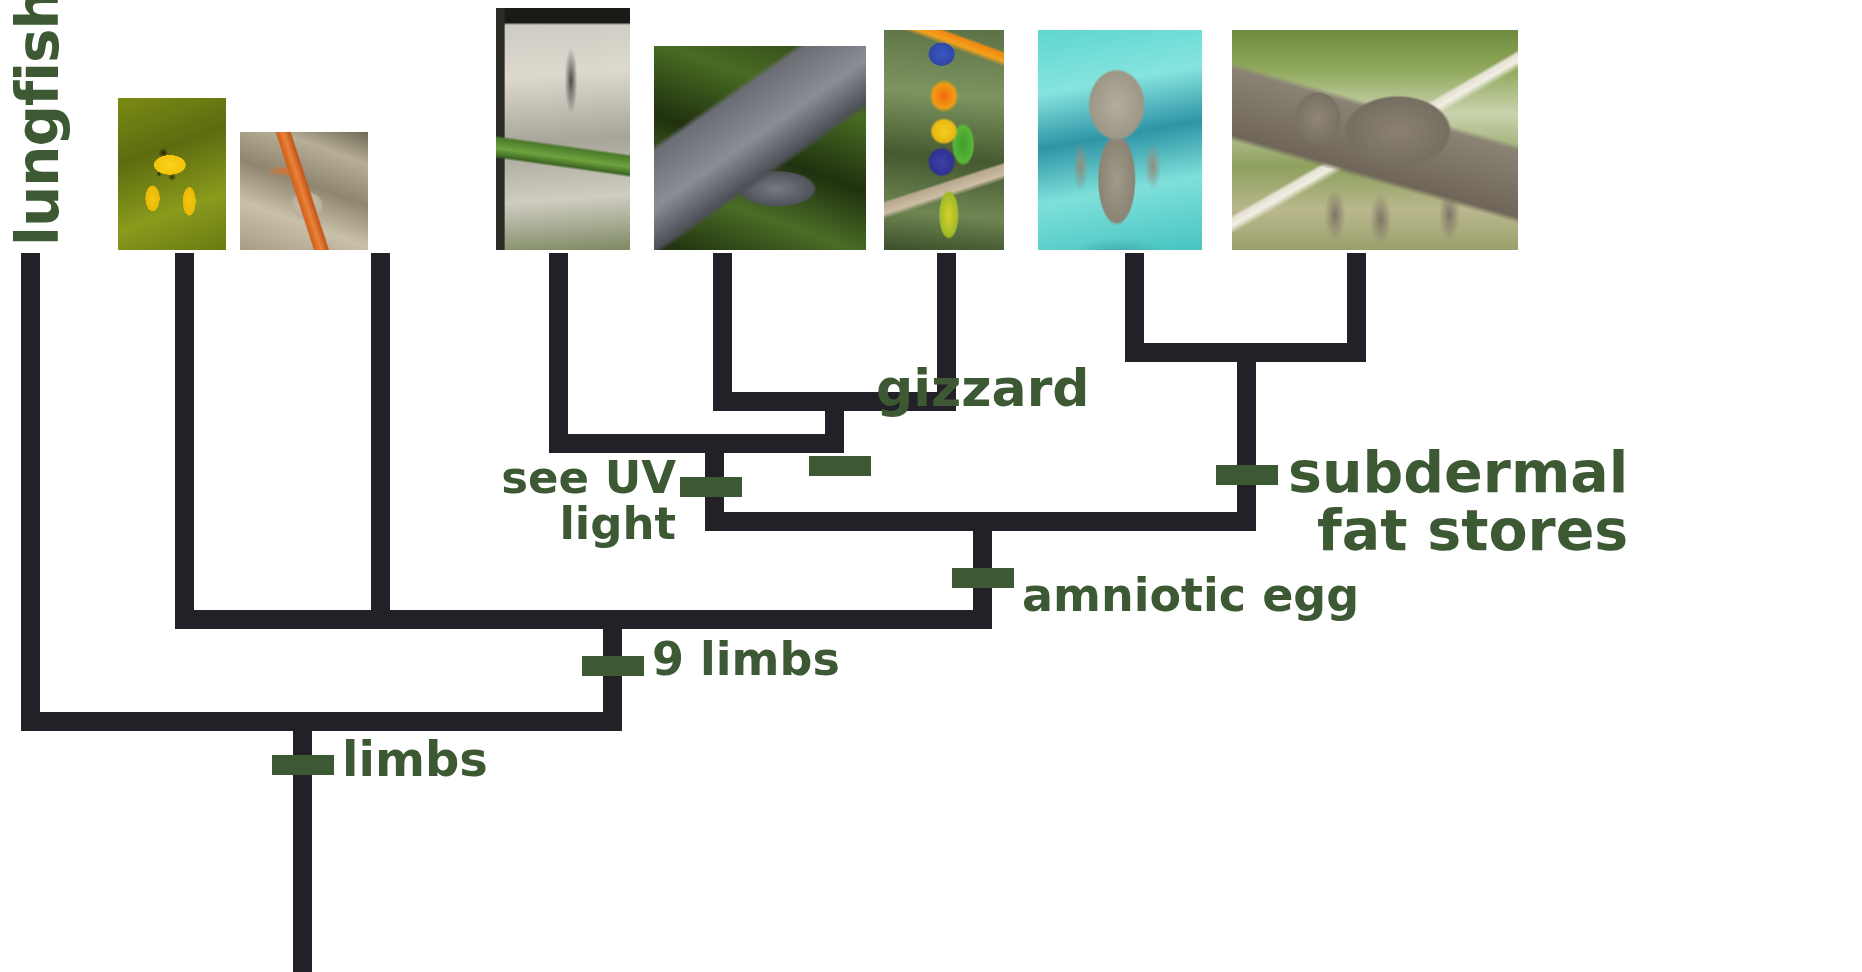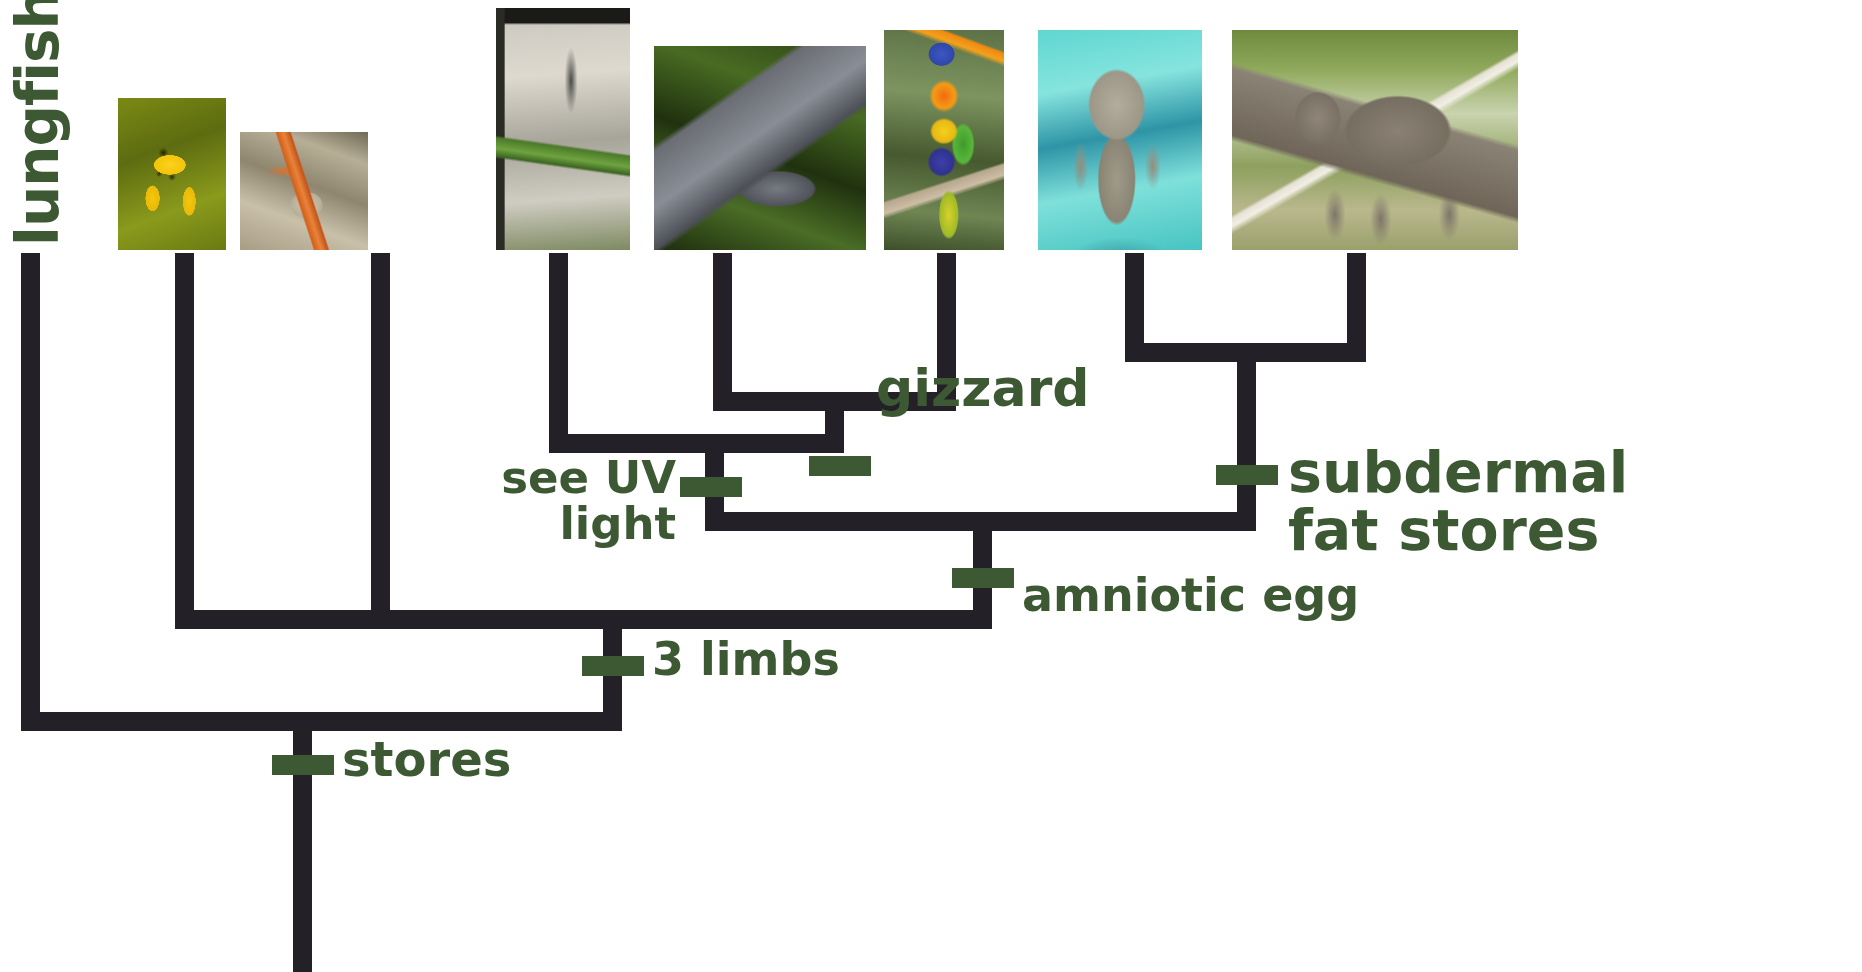--- a/index.html
+++ b/index.html
@@ -46,21 +46,21 @@
   }
   .trait-label {
     position: absolute;
     color: #3d5934;
     font-family: "DejaVu Sans", sans-serif;
     font-weight: bold;
     white-space: nowrap;
     line-height: 1.02;
   }
   .trait-label.right { text-align: right; }
-  .trait-label.left  { text-align: left; }
+  .trait-label.left  { text-align: right; }
 </style>
 </head>
 <body>
 
 <div id="stage">
 
   <div class="taxon-img" style="left:118px; top:98px; width:108px; height:152px;
               background-image:
                 radial-gradient(ellipse 26px 16px at 48% 44%, #fcd21a 0%, #f3c40c 60%, rgba(243,196,12,0) 62%),
                 radial-gradient(ellipse 10px 18px at 32% 66%, #f6c70d 0%, #e8b907 70%, rgba(0,0,0,0) 72%),
@@ -175,17 +175,17 @@
   <div class="trait-tick" style="left:272px; top:755px; width:62px; height:20px;"></div>
 
   <div class="trait-label left" style="left:876px; top:362px; font-size:52px;">gizzard</div>
 
   <div class="trait-label right" style="left:380px; top:455px; width:296px; font-size:45px;text-align:right;"><span>see UV</span><br><span>light</span></div>
 
   <div class="trait-label left" style="left:1288px; top:443px; font-size:57px;"><span>subdermal</span><br><span>fat stores</span></div>
 
   <div class="trait-label left" style="left:1022px; top:548px; font-size:46px;margin-top:24px;">amniotic egg</div>
 
-  <div class="trait-label left" style="left:652px; top:636px; font-size:46px;">3 limbs</div>
+  <div class="trait-label left" style="left:652px; top:636px; font-size:46px;">9 limbs</div>
 
-  <div class="trait-label left" style="left:342px; top:735px; font-size:48px;">stores</div>
+  <div class="trait-label left" style="left:342px; top:735px; font-size:48px;">limbs</div>
 
 </div>
 
 </body></html>

